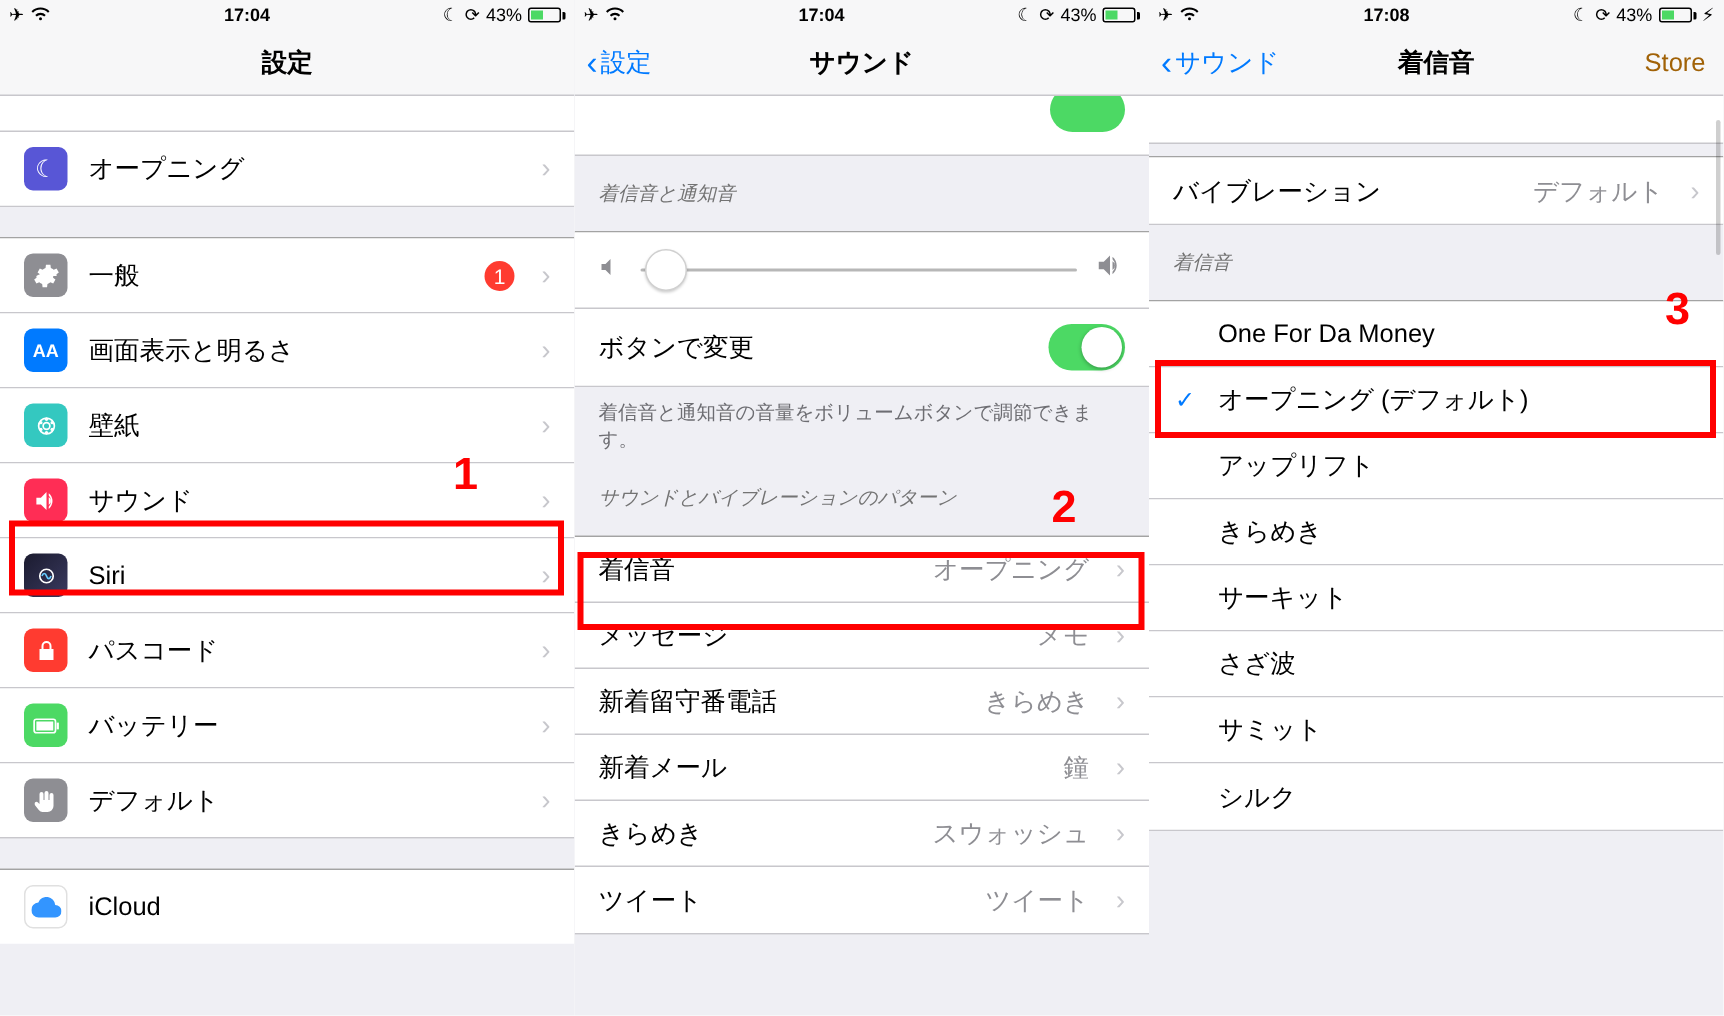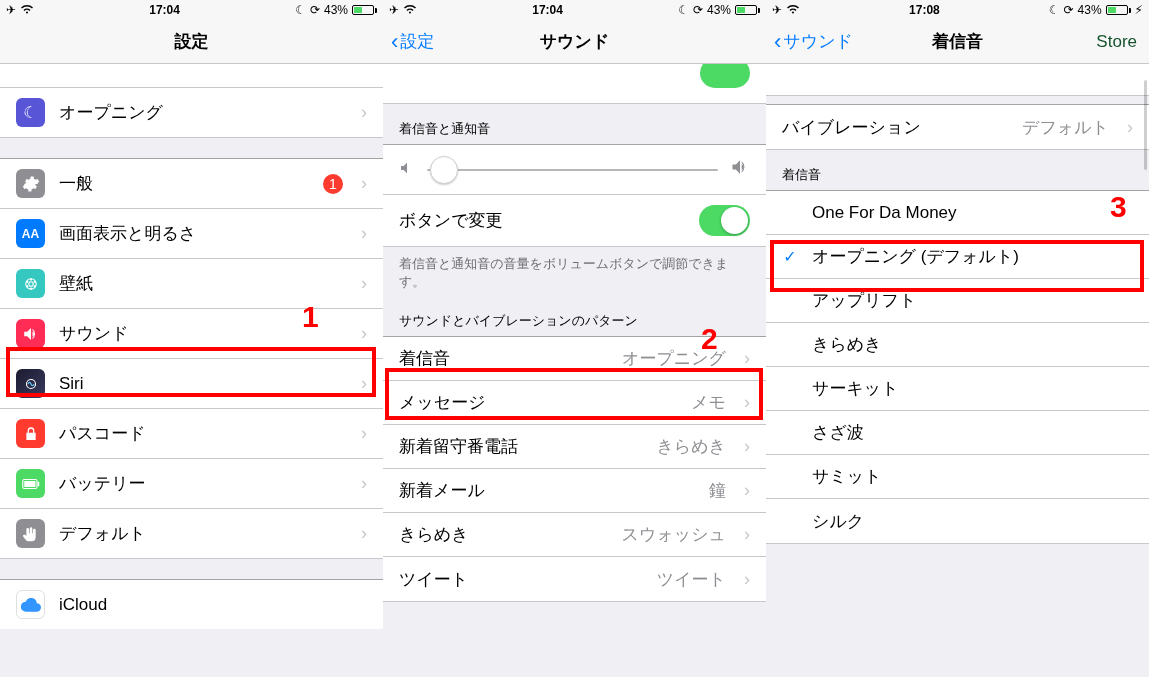--- a/index.html
+++ b/index.html
@@ -42,29 +42,30 @@
   }
   .nav-title { font-size: 17px; font-weight: 600; }
   .nav-back {
     position: absolute; left: 8px;
     color: #007aff; font-size: 17px;
     display: flex; align-items: center; gap: 2px;
     cursor: pointer;
   }
   .nav-right {
     position: absolute; right: 12px;
-    color: #14532d; font-size: 17px;
+    color: #a16207; font-size: 17px;
     cursor: pointer;
   }
   .chevron-left { font-size: 22px; line-height: 1; }
   .scroller { height: calc(100% - 64px); overflow: hidden; }
   .group-header {
-    font-size: 13px; color: #000000;
-    padding: 16px 16px 6px 16px;
+    font-size: 13px; color: #737373;
+    padding: 16px 16px 16px 16px;
     text-transform: none;
+    font-style: italic;
   }
   .group-footer {
     font-size: 13px; color: #6d6d72;
     padding: 8px 16px 6px 16px;
     line-height: 1.35;
   }
   .list { background: #fff; border-top: 1px solid #a3a3a3; border-bottom: 1px solid #c8c7cc; }
   .row {
     min-height: 44px;
     padding: 10px 16px;

